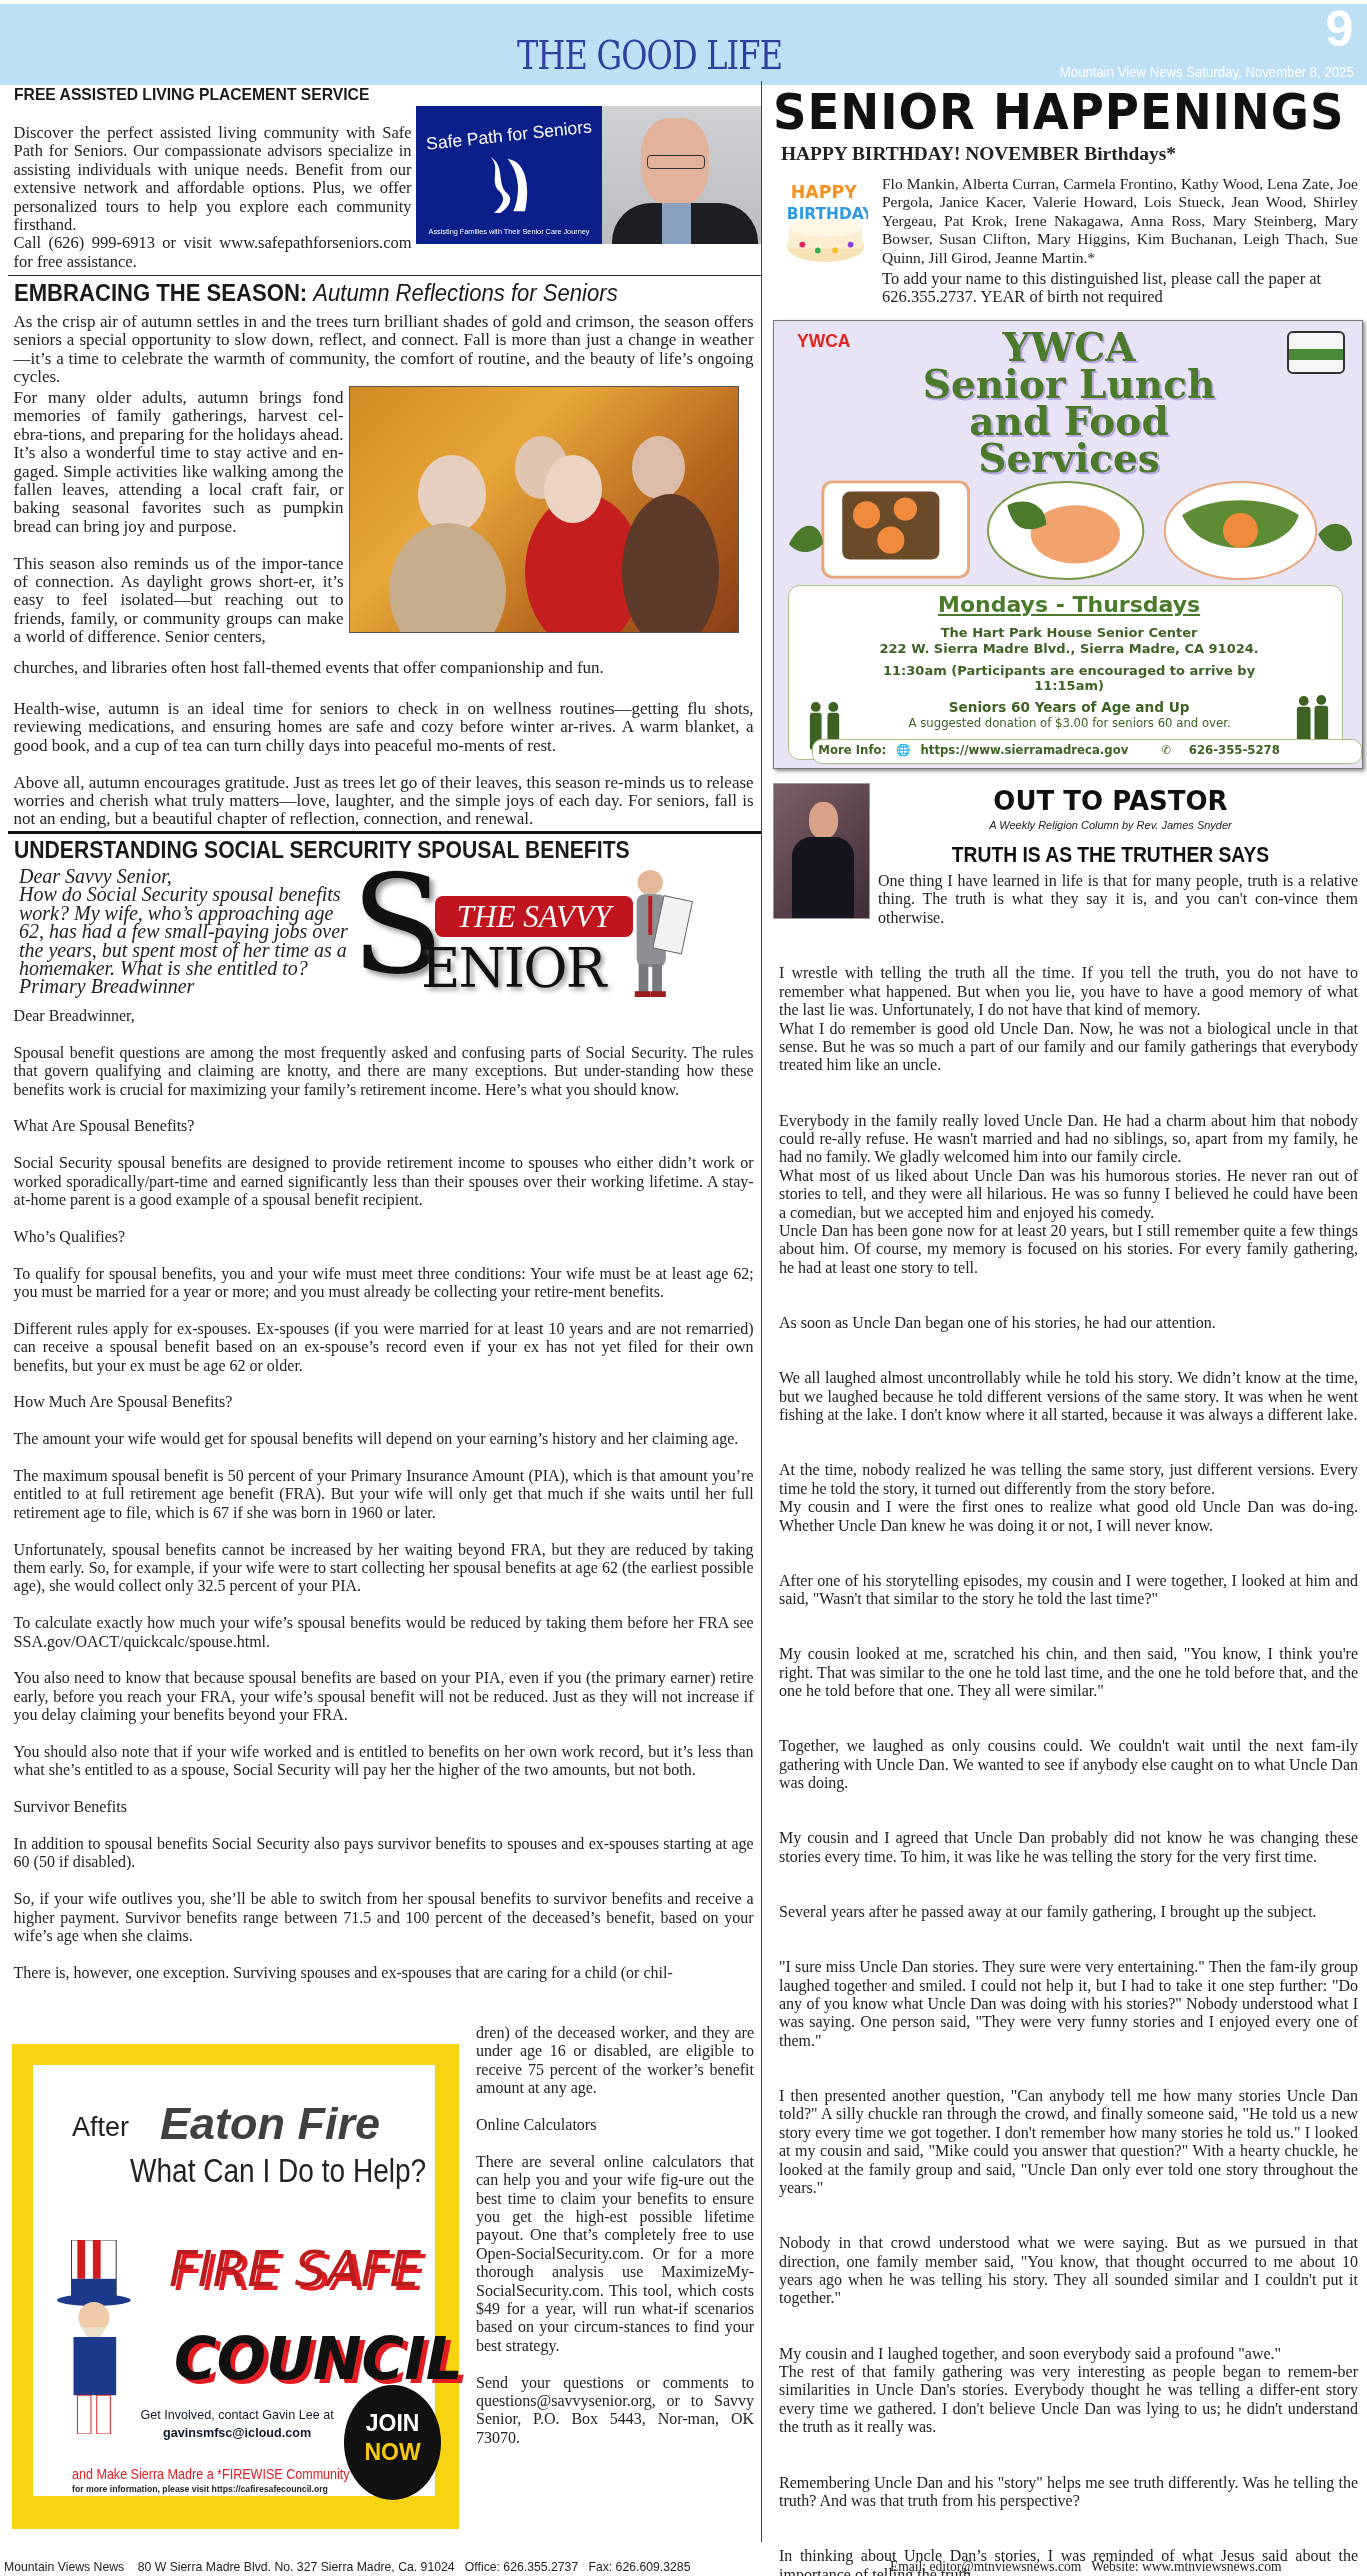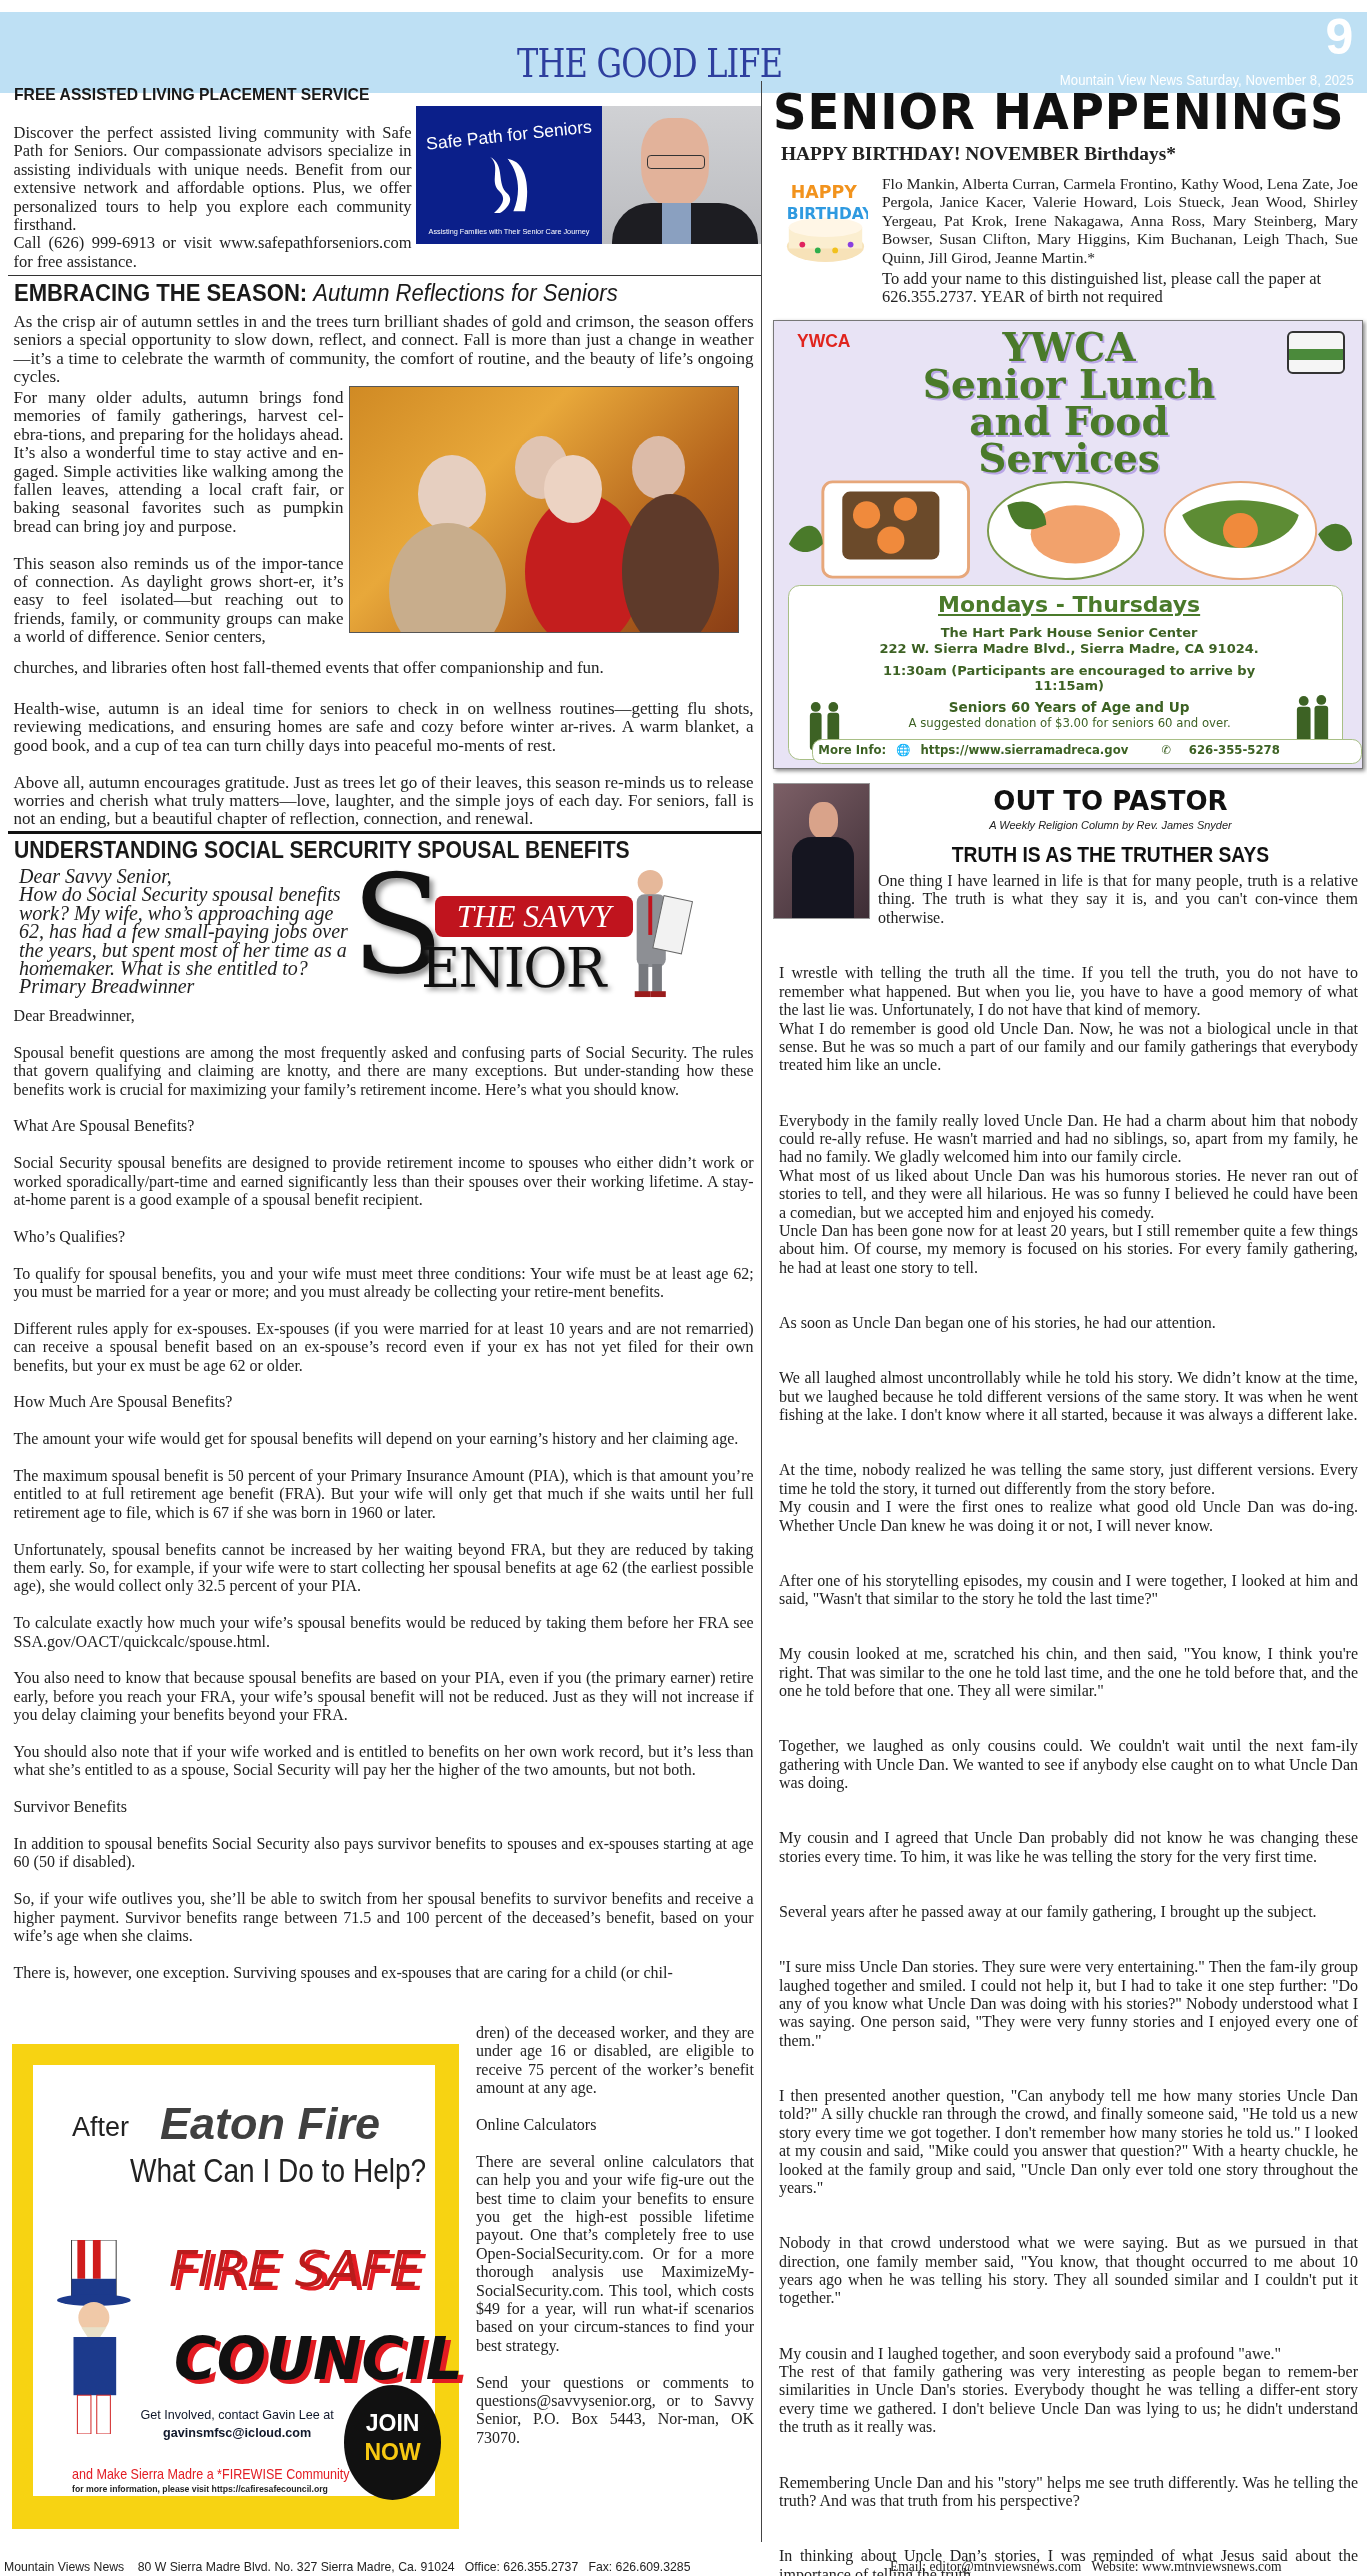--- a/index.html
+++ b/index.html
@@ -1,17 +1,17 @@
 <!DOCTYPE html>
 <html><head>
 <meta charset="utf-8">
 <style>
   * { box-sizing: border-box; margin: 0; padding: 0; }
   body { width: 1367px; height: 2576px; background: #ffffff; font-family: "Liberation Serif", serif; color: #222; position: relative; overflow: hidden; }
-  .masthead { position: absolute; left: 0; top: 12px; width: 1367px; height: 81px; background: #bee0f4; }
+  .masthead { position: absolute; left: 0; top: 4px; width: 1367px; height: 81px; background: #bee0f4; }
   .masthead .title { position: absolute; left: 517px; top: 29px; font-family: "DejaVu Serif", serif; font-size: 39px; color: #2e3f9e; letter-spacing: -1px; transform: scaleX(0.82); transform-origin: left; white-space: nowrap; }
   .masthead .pagenum { position: absolute; right: 13.6px; top: -3.9px; font-family: "Liberation Sans", sans-serif; font-weight: bold; font-size: 50px; color: #fff; }
   .masthead .dateline { position: absolute; right: 13.6px; top: 59px; font-family: "Liberation Sans", sans-serif; font-size: 15.5px; color: #fff; transform: scaleX(0.85); transform-origin: right; white-space: nowrap; }
 
   .col-divider { position: absolute; left: 761px; top: 81px; width: 1px; height: 2461px; background: #444; }
 
   .sans-head { font-family: "Liberation Sans", sans-serif; font-weight: bold; color: #1a1a1a; }
   .body-text { font-family: "Liberation Serif", serif; font-size: 16px; line-height: 18.4px; color: #222; }
   .justify { text-align: justify; }
   p.para { margin-bottom: 18.4px; }

